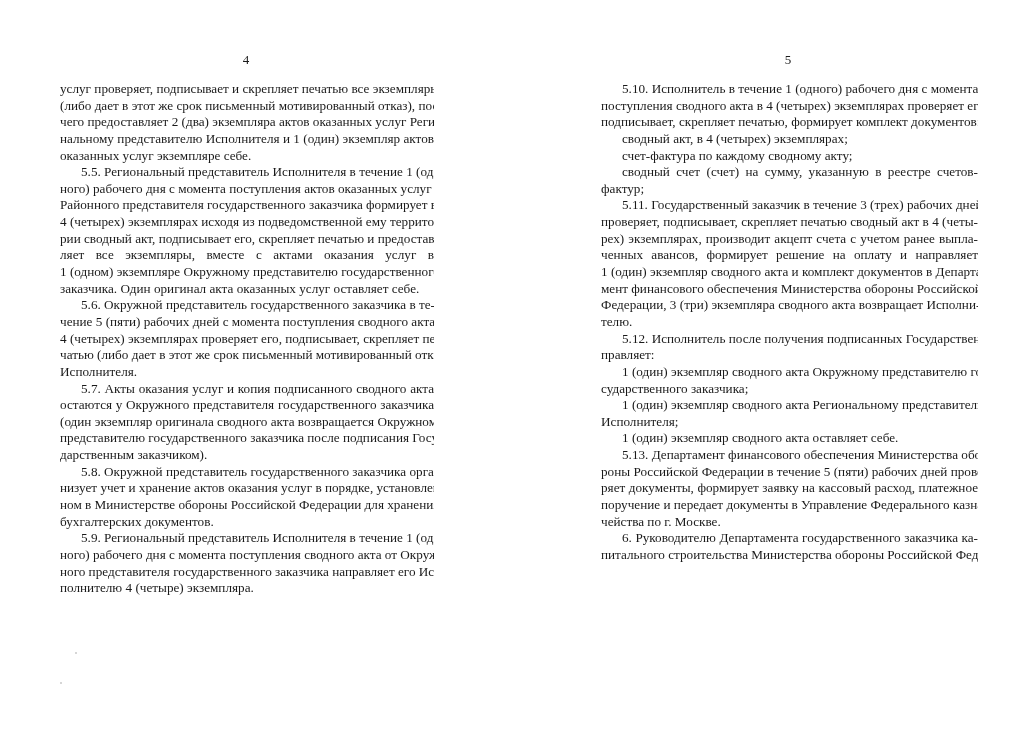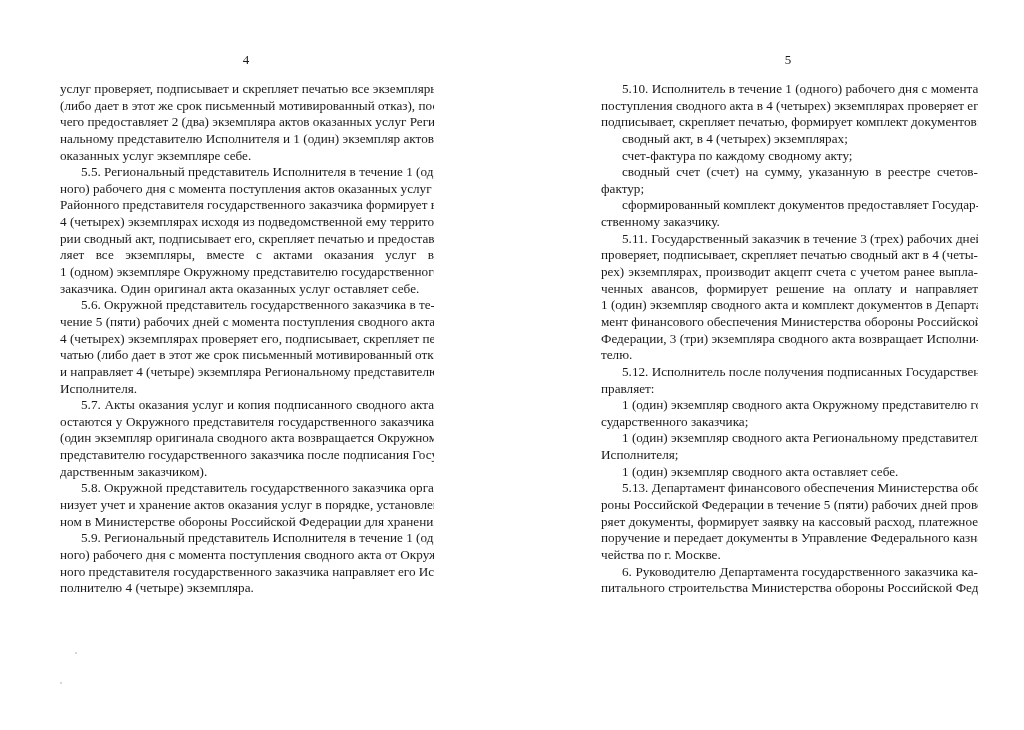--- a/index.html
+++ b/index.html
@@ -87,34 +87,34 @@
         <span class="line">рии сводный акт, подписывает его, скрепляет печатью и предостав-</span>
         <span class="line">ляет все экземпляры, вместе с актами оказания услуг в</span>
         <span class="line">1 (одном) экземпляре Окружному представителю государственного</span>
         <span class="line last">заказчика. Один оригинал акта оказанных услуг оставляет себе.</span>
       </div>
       <div class="para">
         <span class="line first">5.6. Окружной представитель государственного заказчика в те-</span>
         <span class="line">чение 5 (пяти) рабочих дней с момента поступления сводного акта в</span>
         <span class="line">4 (четырех) экземплярах проверяет его, подписывает, скрепляет пе-</span>
         <span class="line">чатью (либо дает в этот же срок письменный мотивированный отказ)</span>
-        <span class="line">и направляет 4 (четыре) экземпляра Региональному представителю</span>
         <span class="line last">Исполнителя.</span>
       </div>
       <div class="para">
         <span class="line first">5.7. Акты оказания услуг и копия подписанного сводного акта</span>
         <span class="line">остаются у Окружного представителя государственного заказчика</span>
         <span class="line">(один экземпляр оригинала сводного акта возвращается Окружному</span>
         <span class="line">представителю государственного заказчика после подписания Госу-</span>
         <span class="line last">дарственным заказчиком).</span>
       </div>
       <div class="para">
         <span class="line first">5.8. Окружной представитель государственного заказчика орга-</span>
         <span class="line">низует учет и хранение актов оказания услуг в порядке, установлен-</span>
         <span class="line">ном в Министерстве обороны Российской Федерации для хранения</span>
+        <span class="line last">бухгалтерских документов.</span>
       </div>
       <div class="para">
         <span class="line first">5.9. Региональный представитель Исполнителя в течение 1 (од-</span>
         <span class="line">ного) рабочего дня с момента поступления сводного акта от Окруж-</span>
         <span class="line">ного представителя государственного заказчика направляет его Ис-</span>
         <span class="line last">полнителю 4 (четыре) экземпляра.</span>
       </div>
     </div>
   <span class="speck" style="left:75px;top:652px;"></span>
   <span class="speck" style="left:60px;top:682px;"></span>
@@ -130,24 +130,20 @@
       </div>
       <div class="para">
         <span class="line first last">сводный акт, в 4 (четырех) экземплярах;</span>
       </div>
       <div class="para">
         <span class="line first last">счет-фактура по каждому сводному акту;</span>
       </div>
       <div class="para">
         <span class="line first">сводный счет (счет) на сумму, указанную в реестре счетов-</span>
         <span class="line last">фактур;</span>
-      </div>
-      <div class="para">
-        <span class="line first">сформированный комплект документов предоставляет Государ-</span>
-        <span class="line last">ственному заказчику.</span>
       </div>
       <div class="para">
         <span class="line first">5.11. Государственный заказчик в течение 3 (трех) рабочих дней</span>
         <span class="line">проверяет, подписывает, скрепляет печатью сводный акт в 4 (четы-</span>
         <span class="line">рех) экземплярах, производит акцепт счета с учетом ранее выпла-</span>
         <span class="line">ченных авансов, формирует решение на оплату и направляет</span>
         <span class="line">1 (один) экземпляр сводного акта и комплект документов в Департа-</span>
         <span class="line">мент финансового обеспечения Министерства обороны Российской</span>
         <span class="line">Федерации, 3 (три) экземпляра сводного акта возвращает Исполни-</span>
         <span class="line last">телю.</span>

